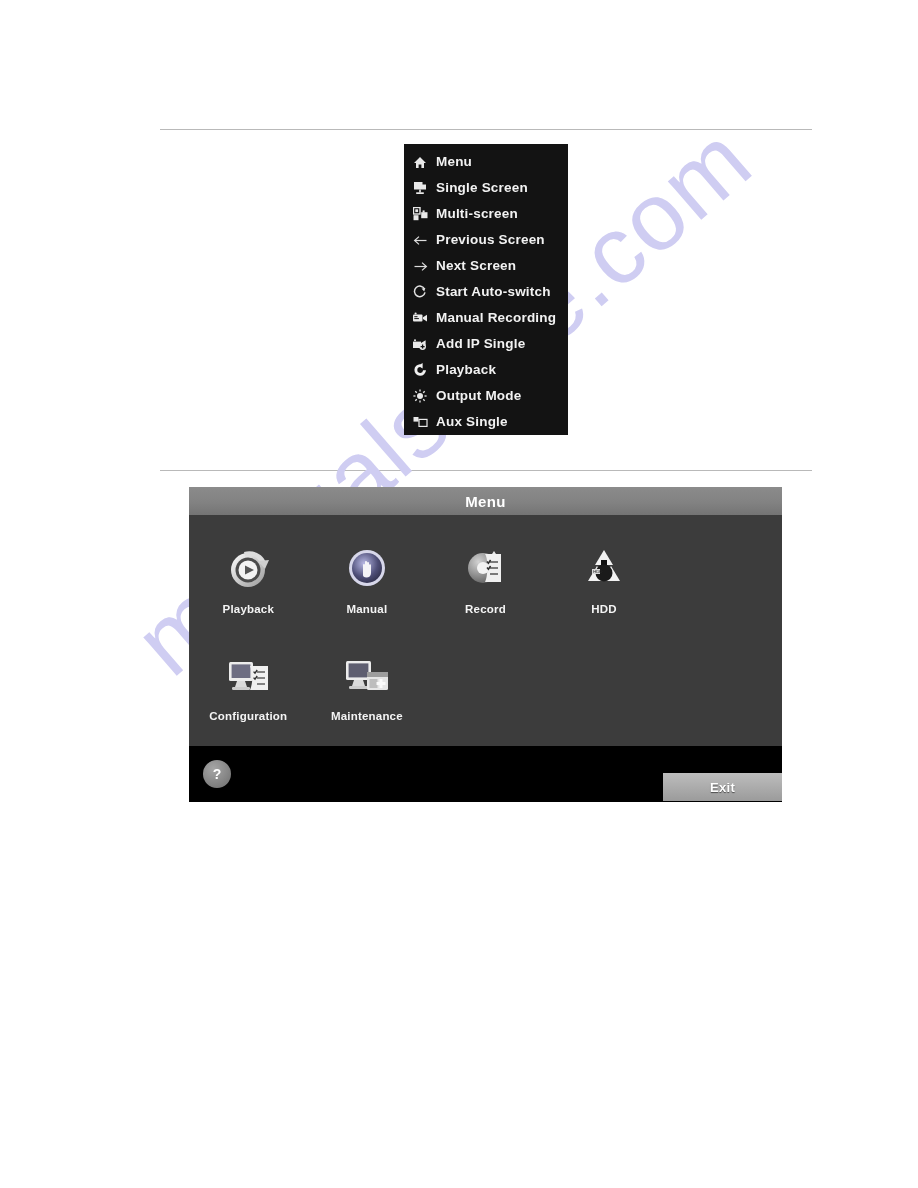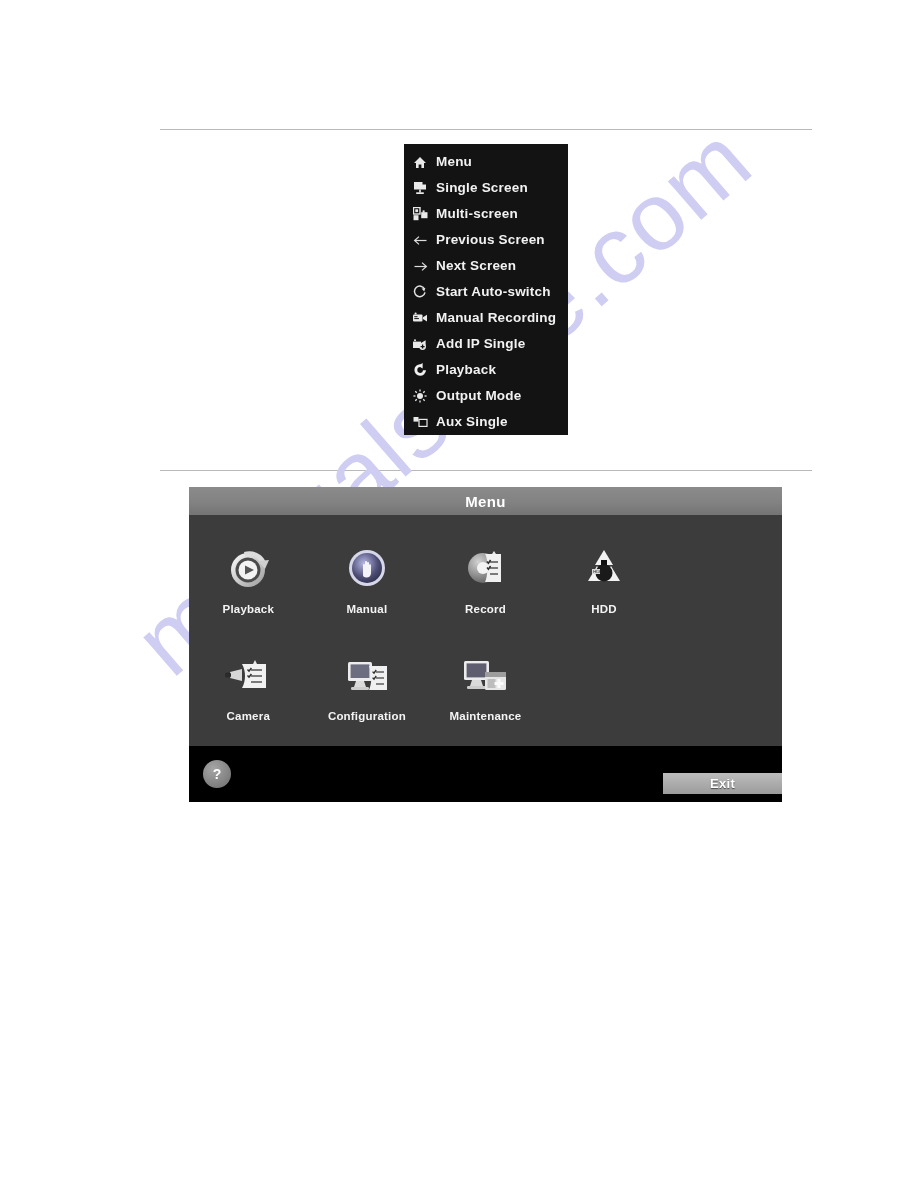--- a/index.html
+++ b/index.html
@@ -158,21 +158,21 @@
     align-items: center;
     justify-content: center;
     font-size: 14px;
     font-weight: bold;
   }
   .exit-btn {
     position: absolute;
     right: 0px;
     top: 27px;
     width: 119px;
-    height: 21px;
+    height: 28px;
     background: linear-gradient(#bdbdbd, #acacac 50%, #9b9b9b);
     display: flex;
     align-items: center;
     justify-content: center;
     color: #ffffff;
     font-size: 13px;
     font-weight: bold;
     letter-spacing: 0.3px;
     text-shadow: 0 1px 1px rgba(0,0,0,.55);
   }
@@ -408,40 +408,20 @@
               <text x="15" y="30.3" font-family="Liberation Sans" font-size="4.4" fill="#2a2a2a">HDD</text>
             </svg>
           </span>
           <span class="cell-lb">HDD</span>
         </div>
 
       </div>
 
       <div class="grid-row r2">
 
-        <div class="cell">
-          <span class="cell-ic">
-            <svg width="52" height="52" viewBox="0 0 52 52">
-              <path d="M20 14 L44 14 L44 38 L20 38 C24 31 24 21 20 14 Z" fill="#f1f1f1"></path>
-              <path d="M8 22 L20 19 L20 31 L8 28 Z" fill="#d7d7d7"></path>
-              <rect x="3" y="22.5" width="6" height="5" rx="1.5" fill="#2a2a2a"></rect>
-              <g stroke="#3a3a3a" stroke-width="1.3">
-                <path d="M29 20 L40 20"></path>
-                  <path d="M29 26 L40 26"></path>
-                  <path d="M29 32 L40 32"></path>
-              </g>
-              <g fill="none" stroke="#2f2f2f" stroke-width="1.5">
-                <path d="M25.5 19.6 L27 21.2 L29.4 18"></path>
-                <path d="M25.5 25.6 L27 27.2 L29.4 24"></path>
-              </g>
-              <path d="M33 10 L35 14 L31 14 Z" fill="#e8e8e8"></path>
-            </svg>
-          </span>
-          <span class="cell-lb">Camera</span>
-        </div>
 
         <div class="cell">
           <span class="cell-ic">
             <svg width="52" height="52" viewBox="0 0 52 52">
               <rect x="7" y="12" width="24" height="19" rx="1.5" fill="#ececec"></rect>
               <rect x="9.6" y="14.4" width="18.8" height="13.6" fill="#6d6d82"></rect>
               <path d="M15 31 L23 31 L25 37 L13 37 Z" fill="#dadada"></path>
               <rect x="10" y="37" width="18" height="3" rx="1.2" fill="#cccccc"></rect>
               <path d="M28 16 L46 16 L46 40 L28 40 C31 33 31 23 28 16 Z" fill="#f0f0f0"></path>
               <g stroke="#3a3a3a" stroke-width="1.2">

